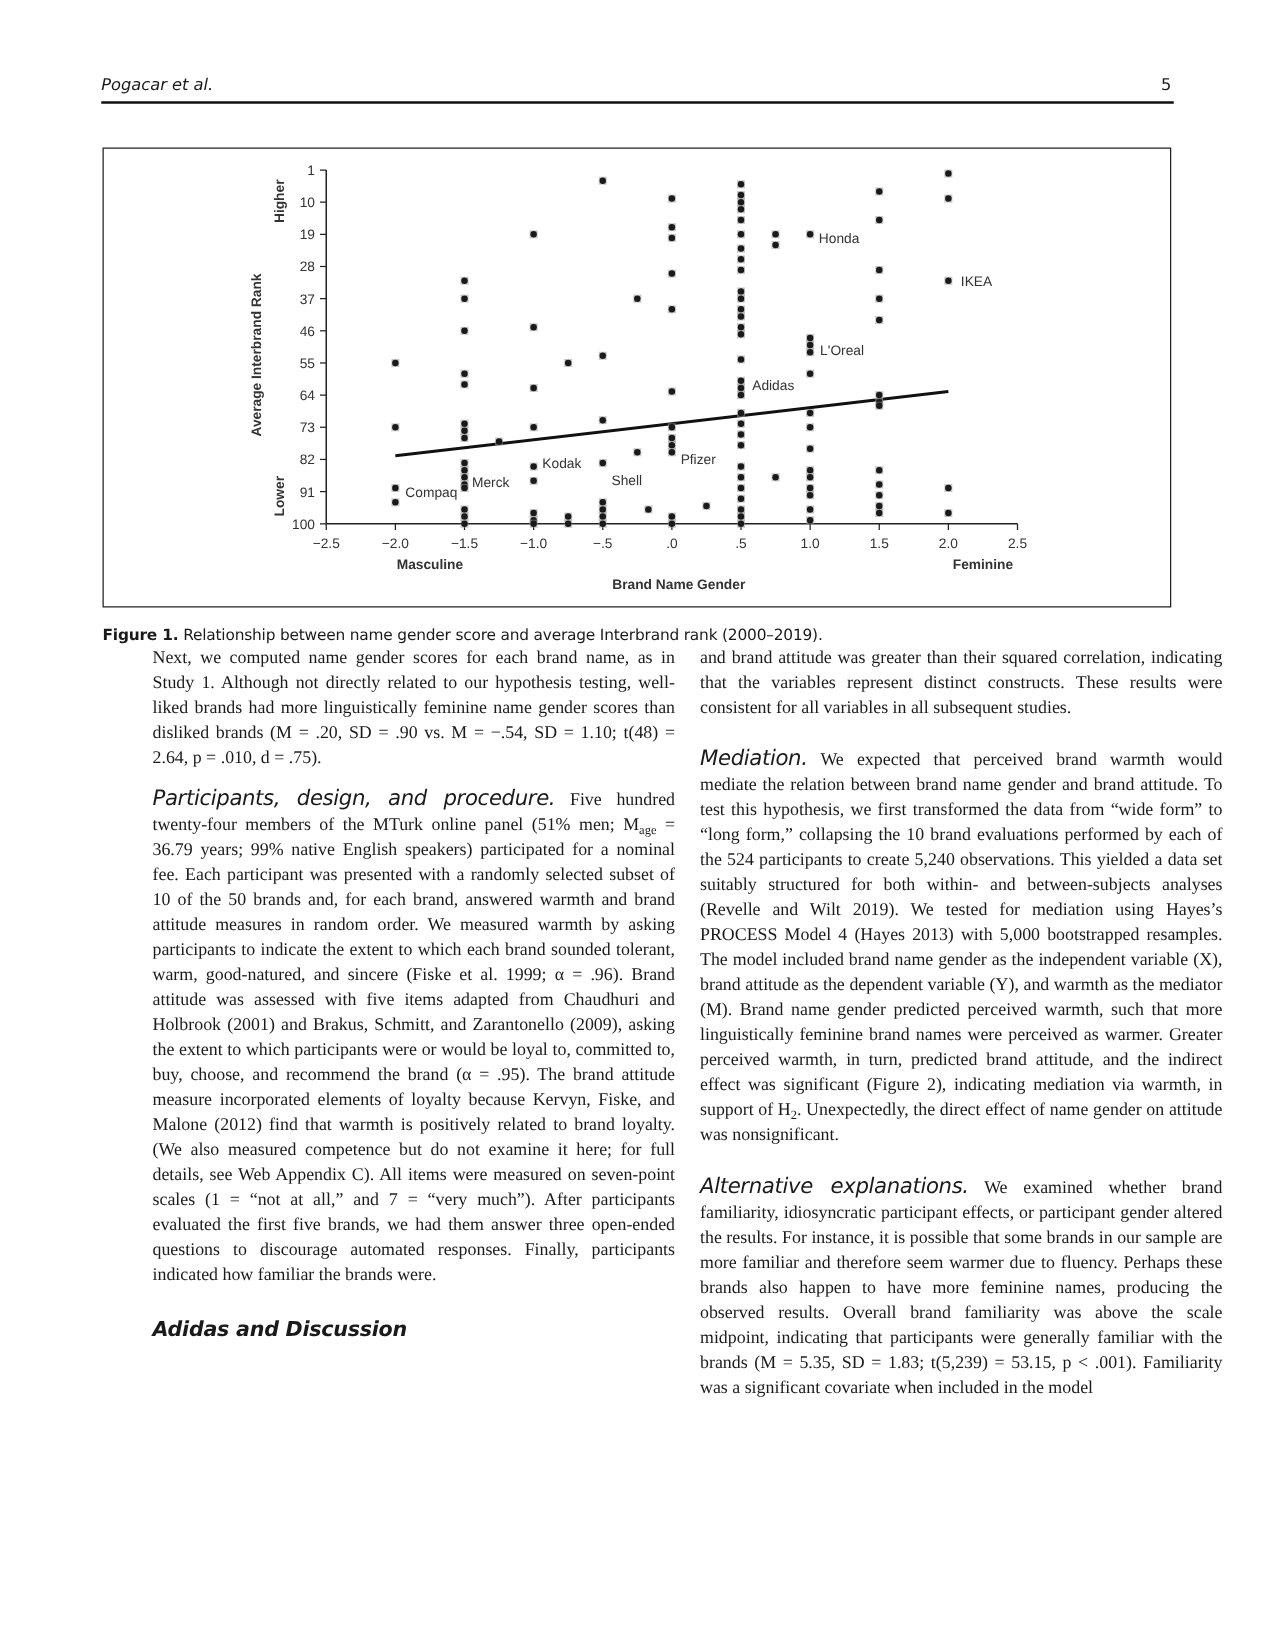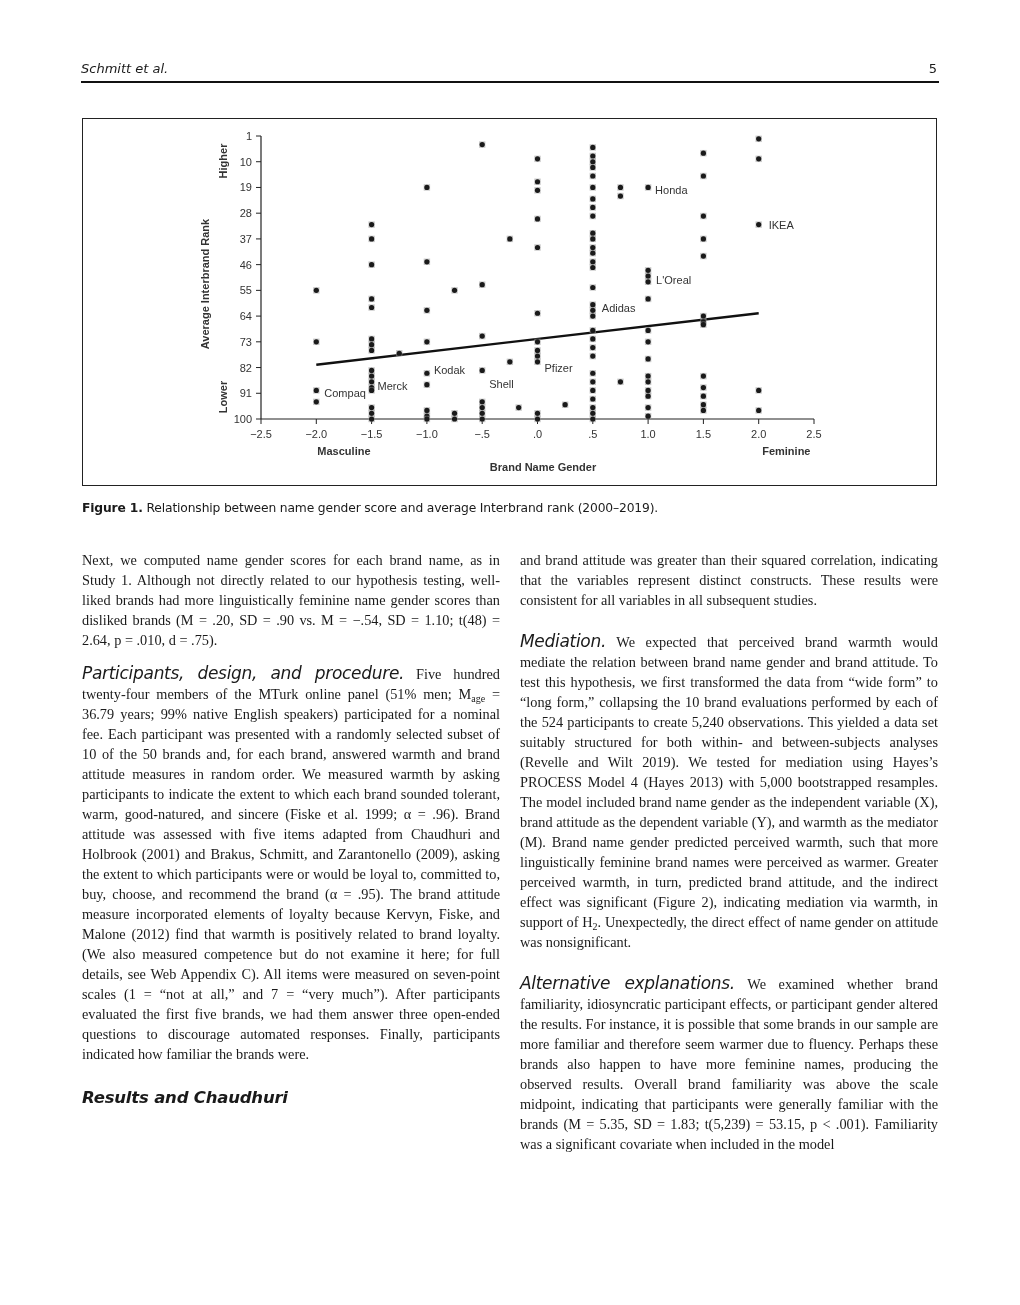--- a/index.html
+++ b/index.html
@@ -4,36 +4,36 @@
 <style>
   html, body { margin: 0; padding: 0; background: #ffffff; }
   body { width: 1020px; height: 1305px; position: relative; overflow: hidden; font-family: "Liberation Serif", serif; color: #1a1a1a; }
   .running-head { position: absolute; left: 81px; top: 61px; width: 858px; height: 20px; font-family: "DejaVu Sans", sans-serif; font-style: italic; font-size: 13px; }
   .running-head .page-num { position: absolute; right: 2px; top: 0; font-style: normal; }
   .head-rule { position: absolute; left: 81px; top: 81px; width: 858px; height: 2px; background: #111; }
   .figure-box { position: absolute; left: 82px; top: 118px; width: 855px; height: 368px; border: 1.5px solid #222; box-sizing: border-box; }
   .figure-box svg { position: absolute; left: 0; top: 0; }
   .caption { position: absolute; left: 82px; top: 501px; font-family: "DejaVu Sans", sans-serif; font-size: 12.3px; letter-spacing: -0.15px; }
   .caption b { font-weight: bold; }
-  .col { position: absolute; top: 550px; width: 418px; font-size: 14.3px; line-height: 20px; text-align: justify; }
+  .col { position: absolute; top: 516px; width: 418px; font-size: 14.3px; line-height: 20px; text-align: justify; margin-left: 40px; }
   .col.left { left: 82px; }
   .col.right { left: 520px; }
   .col p { margin: 0; text-indent: 0; }
   .runin { font-family: "DejaVu Sans", sans-serif; font-style: italic; font-size: 17px; letter-spacing: -0.3px; }
   .section-heading { font-family: "DejaVu Sans", sans-serif; font-style: italic; font-size: 16.5px; margin: 0; letter-spacing: -0.2px; }
   .gap-s { height: 13px; }
   .gap-m { height: 21px; }
   .gap-l { height: 24px; }
   sub { font-size: 70%; line-height: 0; vertical-align: -3px; }
 </style>
 </head>
 <body>
 
 <div class="running-head">
-  <span>Schmitt et al.</span>
+  <span>Pogacar et al.</span>
   <span class="page-num">5</span>
 </div>
 <div class="head-rule"></div>
 
 <div class="figure-box">
   <svg id="chart" width="855" height="368" viewBox="0 0 855 368" xmlns="http://www.w3.org/2000/svg">
       <line x1="178" y1="17" x2="178" y2="300" stroke="#222" stroke-width="1.2"></line>
       <line x1="178" y1="300" x2="731" y2="300" stroke="#222" stroke-width="1.2"></line>
       <line x1="173" y1="17" x2="178" y2="17" stroke="#222" stroke-width="1"></line>
       <text x="169" y="21" text-anchor="end" font-size="11" fill="#333" font-family="&quot;Liberation Sans&quot;, sans-serif">1</text>
@@ -344,21 +344,21 @@
     </svg>
 </div>
 
 <div class="caption"><b>Figure 1.</b><span> Relationship between name gender score and average Interbrand rank (2000–2019).</span></div>
 
 <div class="col left">
   <p>Next, we computed name gender scores for each brand name, as in Study 1. Although not directly related to our hypothesis testing, well-liked brands had more linguistically feminine name gender scores than disliked brands (M = .20, SD = .90 vs. M = −.54, SD = 1.10; t(48) = 2.64, p = .010, d = .75).</p>
   <div class="gap-s"></div>
   <p><span class="runin">Participants, design, and procedure.</span><span> Five hundred twenty-four members of the MTurk online panel (51% men; M</span><sub>age</sub><span> = 36.79 years; 99% native English speakers) participated for a nominal fee. Each participant was presented with a randomly selected subset of 10 of the 50 brands and, for each brand, answered warmth and brand attitude measures in random order. We measured warmth by asking participants to indicate the extent to which each brand sounded tolerant, warm, good-natured, and sincere (Fiske et al. 1999; α = .96). Brand attitude was assessed with five items adapted from Chaudhuri and Holbrook (2001) and Brakus, Schmitt, and Zarantonello (2009), asking the extent to which participants were or would be loyal to, committed to, buy, choose, and recommend the brand (α = .95). The brand attitude measure incorporated elements of loyalty because Kervyn, Fiske, and Malone (2012) find that warmth is positively related to brand loyalty. (We also measured competence but do not examine it here; for full details, see Web Appendix C). All items were measured on seven-point scales (1 = “not at all,” and 7 = “very much”). After participants evaluated the first five brands, we had them answer three open-ended questions to discourage automated responses. Finally, participants indicated how familiar the brands were.</span></p>
   <div class="gap-l"></div>
-  <h3 class="section-heading">Results and Chaudhuri</h3>
+  <h3 class="section-heading">Adidas and Discussion</h3>
   <div style="height:6px"></div>
 </div>
 
 <div class="col right">
   <p>and brand attitude was greater than their squared correlation, indicating that the variables represent distinct constructs. These results were consistent for all variables in all subsequent studies.</p>
   <div class="gap-m"></div>
   <p><span class="runin">Mediation.</span><span> We expected that perceived brand warmth would mediate the relation between brand name gender and brand attitude. To test this hypothesis, we first transformed the data from “wide form” to “long form,” collapsing the 10 brand evaluations performed by each of the 524 participants to create 5,240 observations. This yielded a data set suitably structured for both within- and between-subjects analyses (Revelle and Wilt 2019). We tested for mediation using Hayes’s PROCESS Model 4 (Hayes 2013) with 5,000 bootstrapped resamples. The model included brand name gender as the independent variable (X), brand attitude as the dependent variable (Y), and warmth as the mediator (M). Brand name gender predicted perceived warmth, such that more linguistically feminine brand names were perceived as warmer. Greater perceived warmth, in turn, predicted brand attitude, and the indirect effect was significant (Figure 2), indicating mediation via warmth, in support of H</span><sub>2</sub><span>. Unexpectedly, the direct effect of name gender on attitude was nonsignificant.</span></p>
   <div class="gap-m"></div>
   <p><span class="runin">Alternative explanations.</span><span> We examined whether brand familiarity, idiosyncratic participant effects, or participant gender altered the results. For instance, it is possible that some brands in our sample are more familiar and therefore seem warmer due to fluency. Perhaps these brands also happen to have more feminine names, producing the observed results. Overall brand familiarity was above the scale midpoint, indicating that participants were generally familiar with the brands (M = 5.35, SD = 1.83; t(5,239) = 53.15, p &lt; .001). Familiarity was a significant covariate when included in the model</span></p>
 </div>

